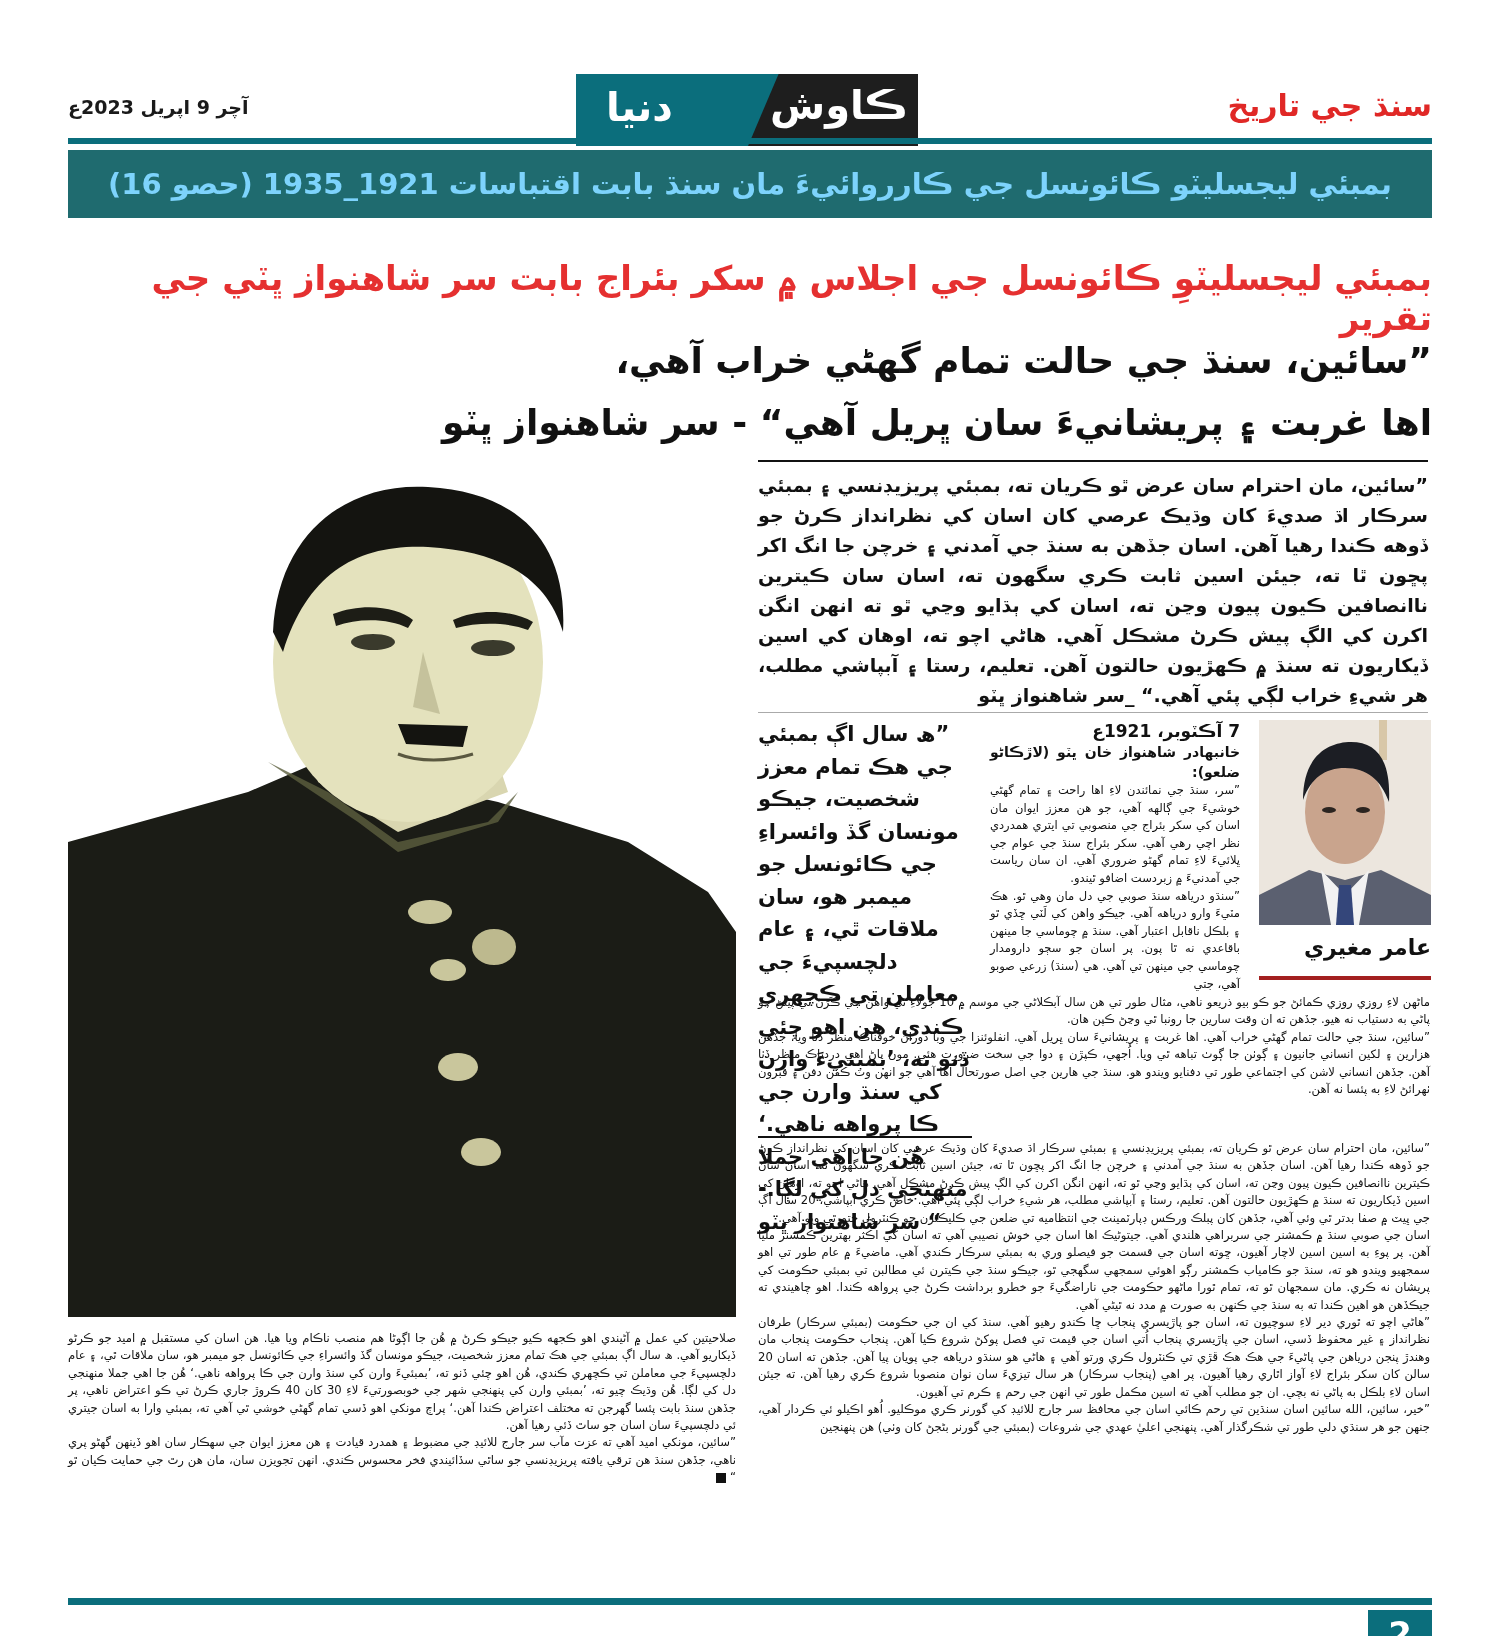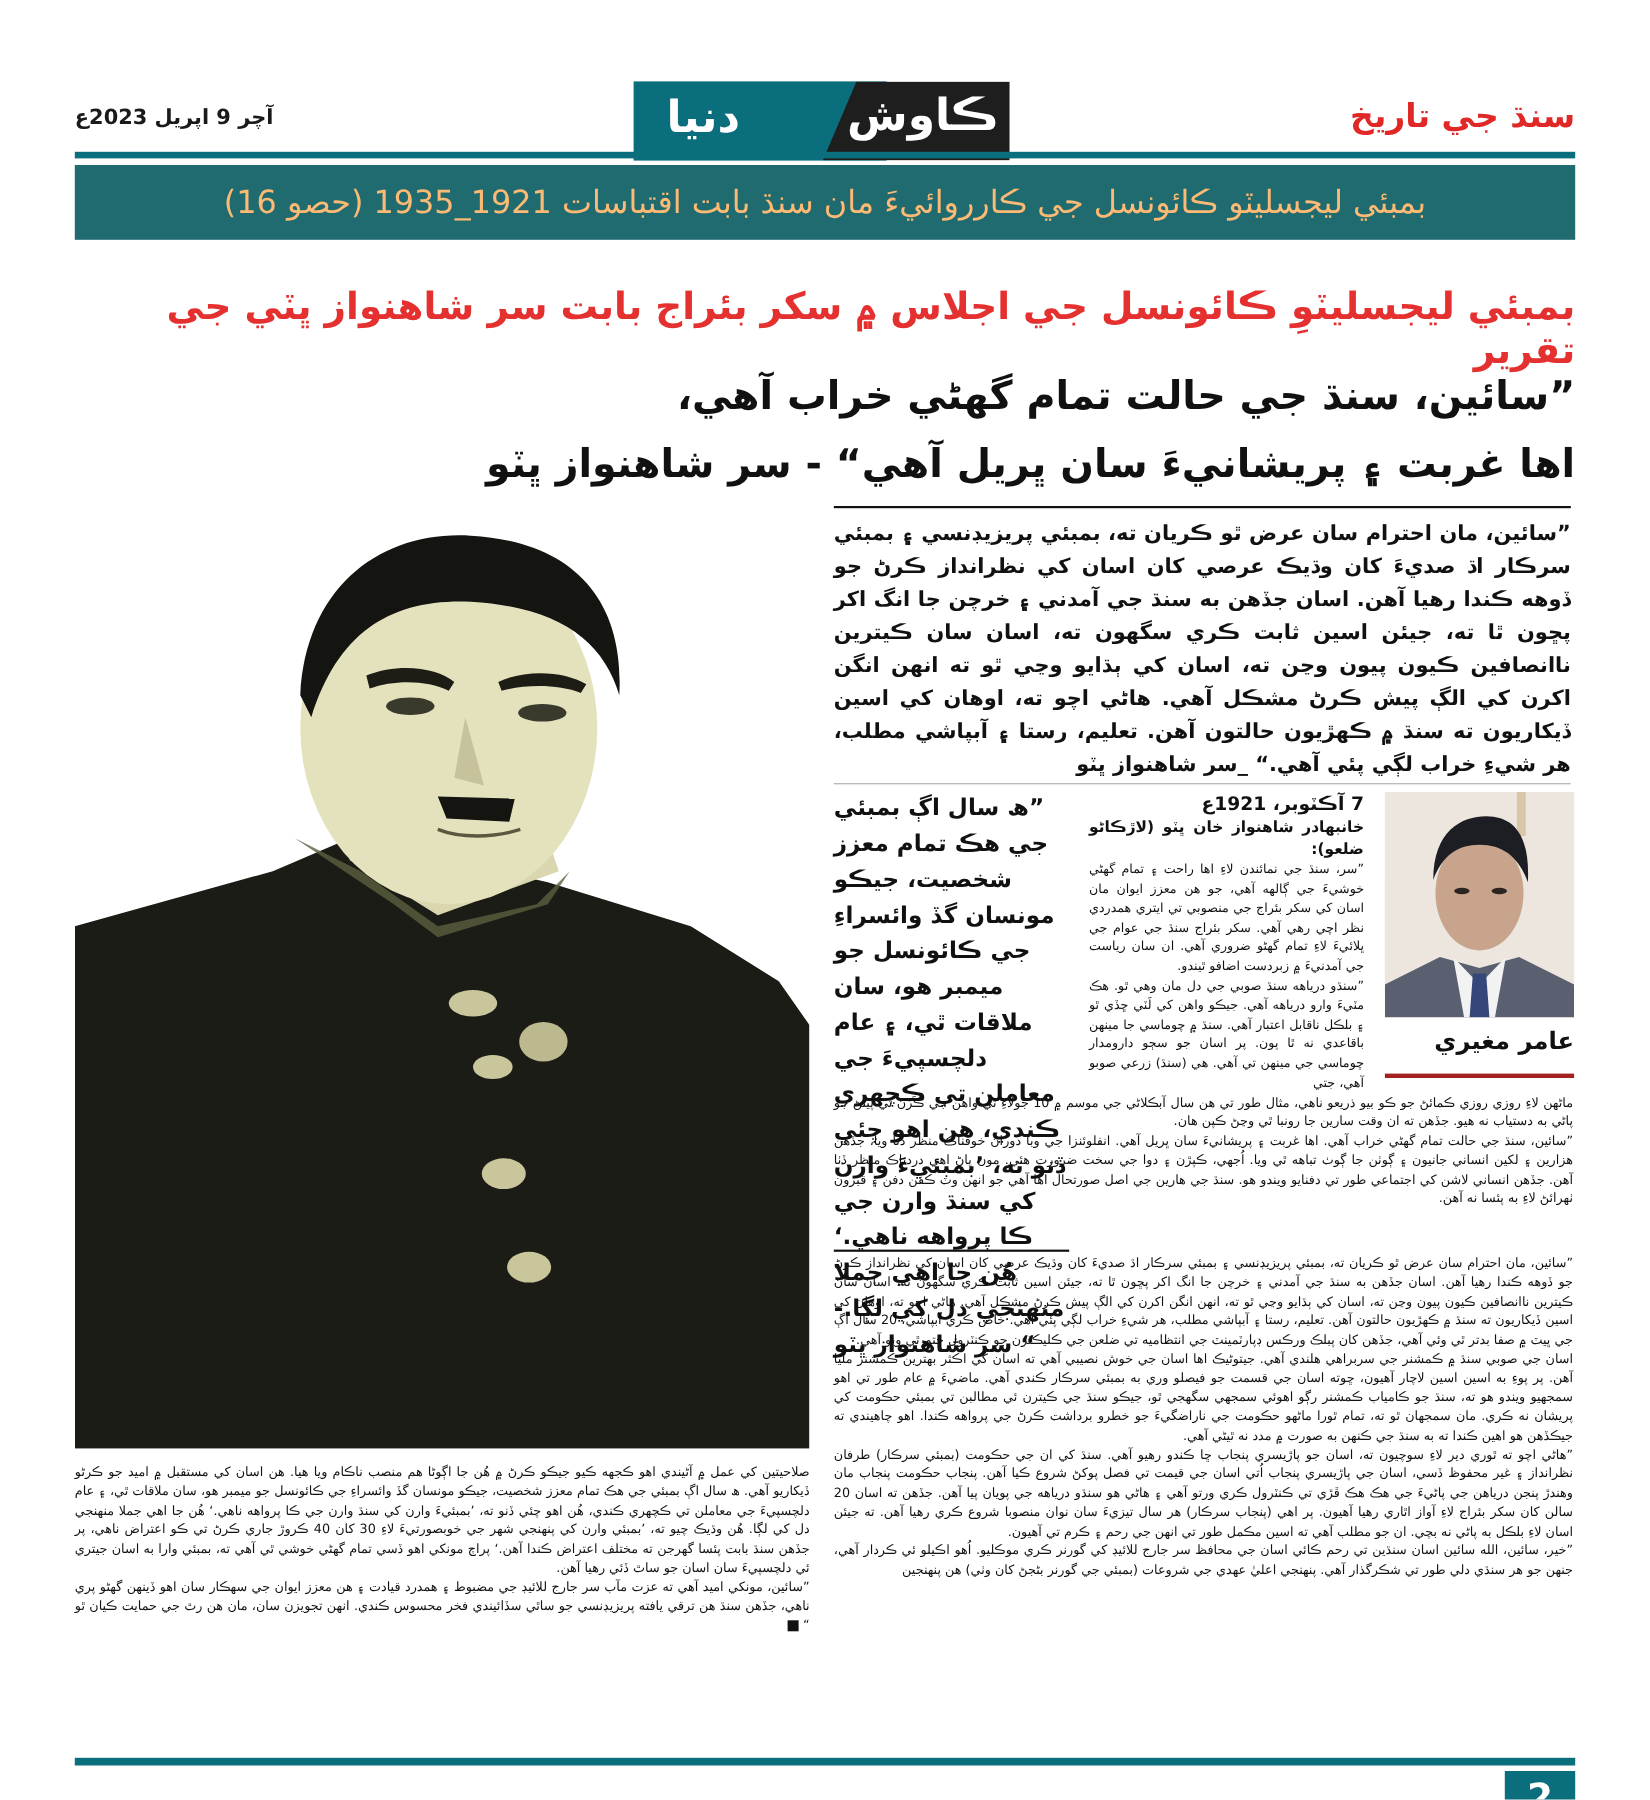--- a/index.html
+++ b/index.html
@@ -11,21 +11,21 @@
   .section-title { position: absolute; right: 0; top: 8px; font-size: 30px; font-weight: bold; color: #e02826; direction: rtl; text-align: center; }
   .date-line { position: absolute; left: 0; top: 16px; font-size: 19px; font-weight: bold; color: #1a1a1a; direction: rtl; }
   .logo { position: absolute; left: 508px; top: -6px; width: 342px; height: 72px; display: flex; text-decoration: underline; }
   .logo-teal { position: absolute; left: 0; top: 0; width: 230px; height: 72px; background: #0b6e7c; }
   .logo-black { position: absolute; right: 0; top: 0; width: 150px; height: 72px; background: #1e1e1e; clip-path: polygon(18% 0, 100% 0, 100% 100%, 0 100%); width: 170px; }
   .logo-word-dunya { position: absolute; left: 30px; top: 10px; font-size: 40px; font-weight: bold; color: #ffffff; direction: rtl; letter-spacing: 4px; }
   .logo-word-kawish { position: absolute; right: 10px; top: 8px; font-size: 40px; font-weight: bold; color: #ffffff; direction: rtl; }
   .rule-teal-top { position: absolute; left: 68px; top: 138px; width: 1364px; height: 6px; background: #0b6e7c; }
 
   .series-banner { position: absolute; left: 68px; top: 150px; width: 1364px; height: 68px; background: #1f6b6f; display: flex; align-items: center; justify-content: center; }
-  .series-banner span { color: #fdba74; font-size: 29px; direction: rtl; }
+  .series-banner span { color: #7dd3fc; font-size: 29px; direction: rtl; font-weight: bold; }
 
   
   .headline-red { position: absolute; left: 68px; top: 258px; width: 1364px; text-align: right; font-size: 34px; font-weight: bold; color: #e53030; direction: rtl; }
   .headline-black { position: absolute; left: 68px; top: 330px; width: 1364px; text-align: right; font-size: 36px; font-weight: bold; color: #111; direction: rtl; line-height: 62px; }
 
   
   .portrait { position: absolute; left: 68px; top: 462px; width: 668px; height: 855px; background: #ffffff; overflow: hidden; }
   .portrait svg { width: 100%; height: 100%; display: block; }
   .rule-black { position: absolute; left: 758px; top: 460px; width: 670px; height: 2px; background: #111; }
   .pullquote-text { position: absolute; left: 758px; top: 470px; width: 670px; font-size: 19px; font-weight: bold; line-height: 30px; direction: rtl; text-align: justify; }

